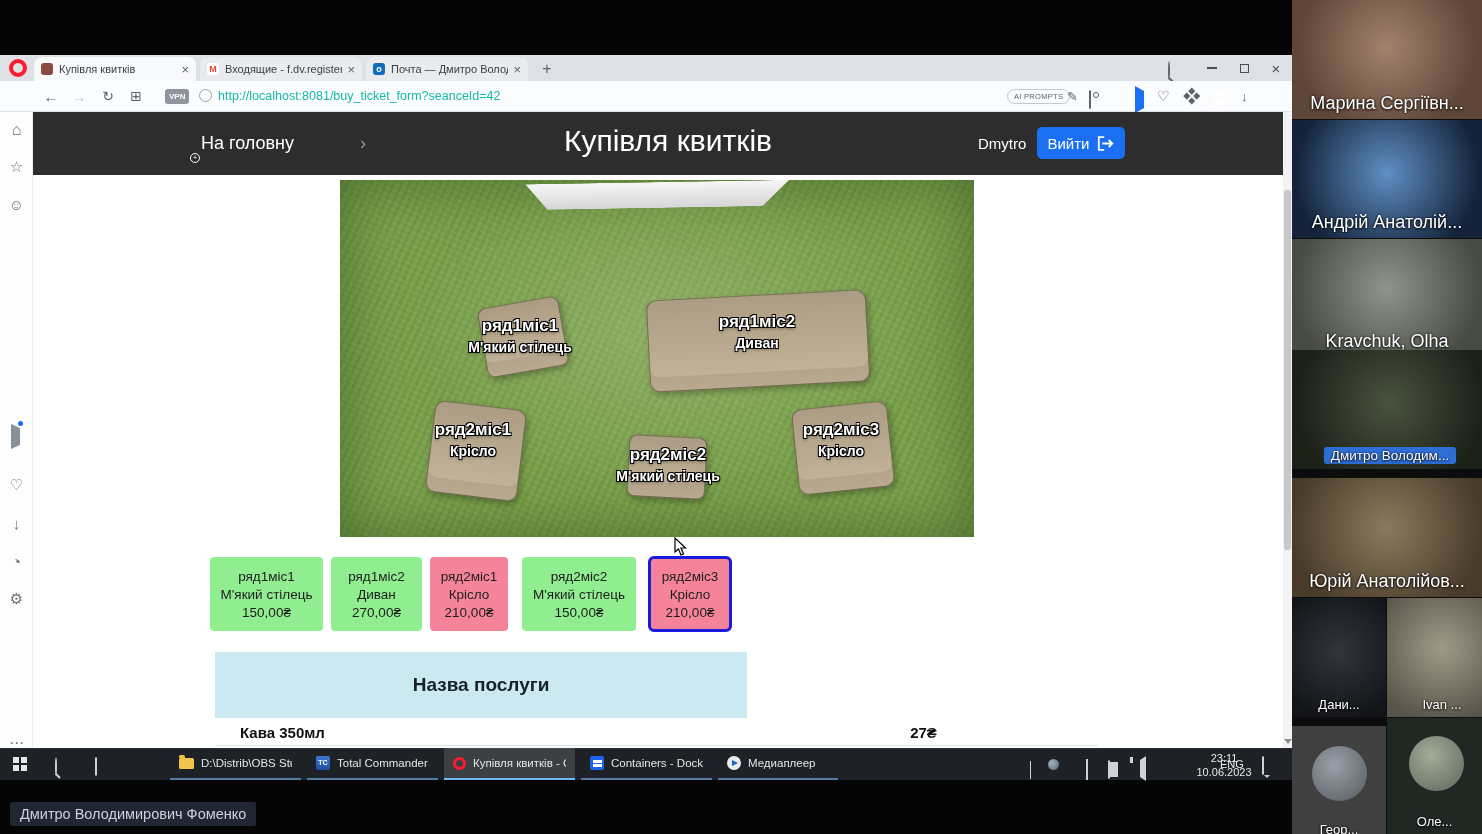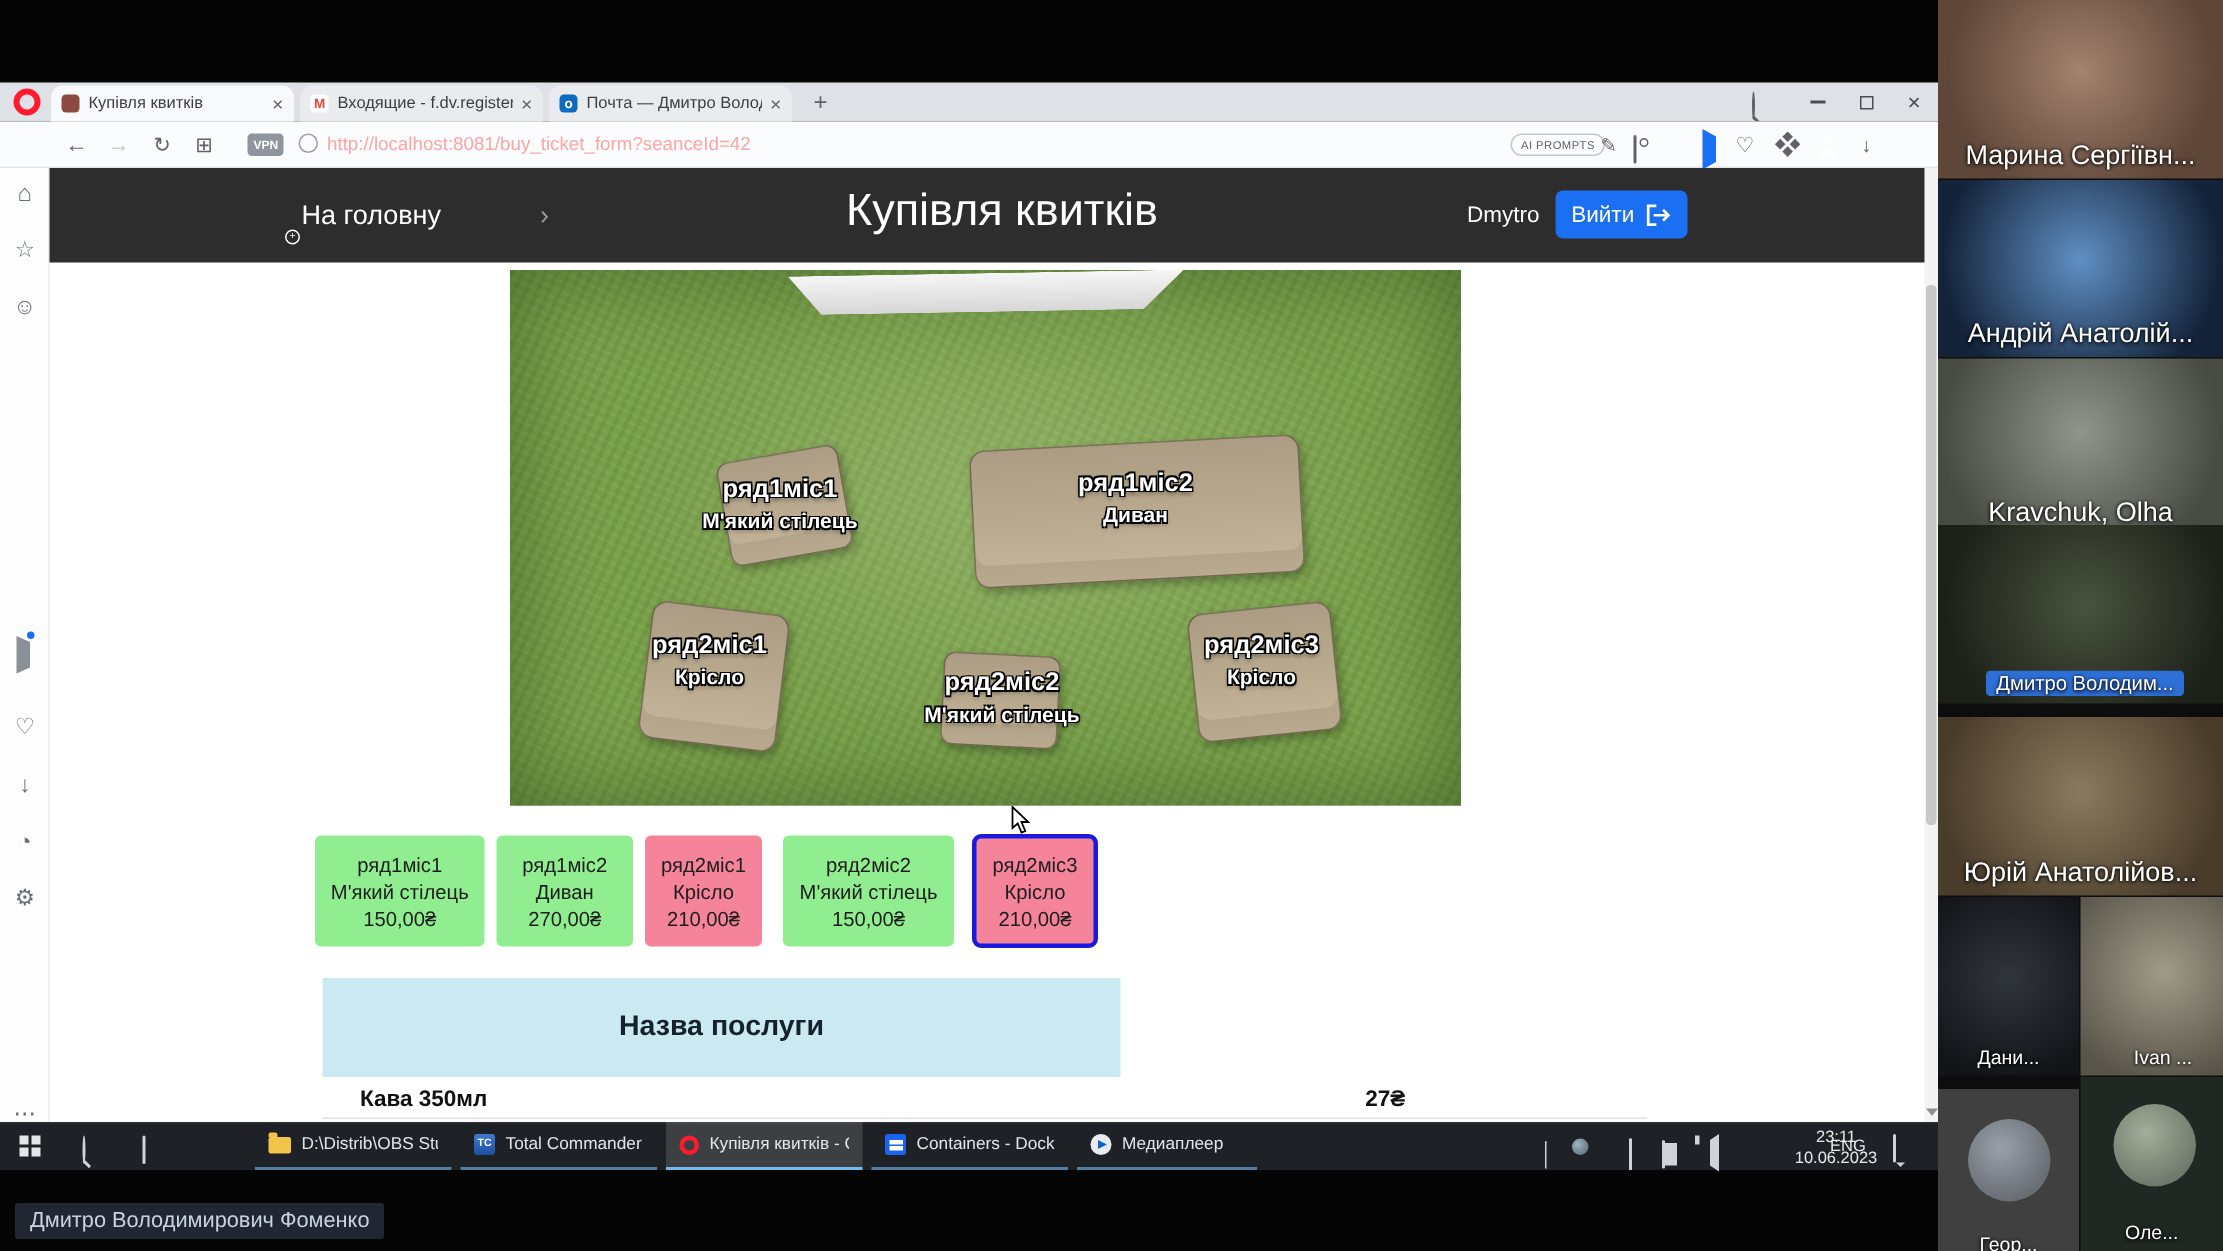--- a/index.html
+++ b/index.html
@@ -130,21 +130,21 @@
       </div>
     <div class="abs winbtn" style="left:1260px;top:55px;font-size:15px;">×</div>
 
     <div class="abs" style="left:0;top:81px;width:1292px;height:31px;background:#fbfcfd;border-bottom:1px solid #e1e3e6;"></div>
     <div class="abs" style="left:42px;top:81px;width:18px;color:#5f6368;font-size:15px;line-height:31px;text-align:center;">←</div>
     <div class="abs" style="left:70px;top:81px;width:18px;color:#c3c6ca;font-size:15px;line-height:31px;text-align:center;">→</div>
     <div class="abs" style="left:99px;top:81px;width:18px;color:#5f6368;font-size:14px;line-height:31px;text-align:center;">↻</div>
     <div class="abs" style="left:127px;top:81px;width:18px;color:#5f6368;font-size:14px;line-height:31px;text-align:center;">⊞</div>
     <div class="abs" style="left:165px;top:89px;height:15px;background:#8e959e;border-radius:3px;color:#fff;font-size:8px;font-weight:bold;line-height:15px;padding:0 4px;">VPN</div>
     <div class="abs" style="left:199px;top:89px;width:13px;height:13px;border:1.5px solid #9aa0a6;border-radius:50%;"></div>
-    <div class="abs" style="left:218px;top:81px;font-size:12.5px;color:#fca5a5;line-height:31px;white-space:nowrap;">http://localhost:8081/buy_ticket_form?seanceId=42</div>
+    <div class="abs" style="left:218px;top:81px;font-size:12.5px;color:#14b8a6;line-height:31px;white-space:nowrap;">http://localhost:8081/buy_ticket_form?seanceId=42</div>
     <div class="abs" style="left:1007px;top:89px;height:15px;border:1px solid #c4c7cb;border-radius:8px;font-size:7.5px;letter-spacing:.3px;color:#5f6368;line-height:13px;padding:0 6px;text-align:center;">AI PROMPTS</div>
     <div class="abs" style="left:1067px;top:81px;color:#5f6368;font-size:13px;line-height:31px;">✎</div>
     <div class="abs" style="left:1089px;top:91px;"><span class="cam"></span></div>
     <div class="abs" style="left:1113px;top:90px;"><span class="shield"></span></div>
     <div class="abs" style="left:1135px;top:91px;"><span class="plane"></span></div>
     <div class="abs" style="left:1157px;top:81px;color:#5f6368;font-size:14px;line-height:31px;">♡</div>
     <div class="abs" style="left:1186px;top:90px;">
         <span class="extico">
           <i></i>
           <i></i>

